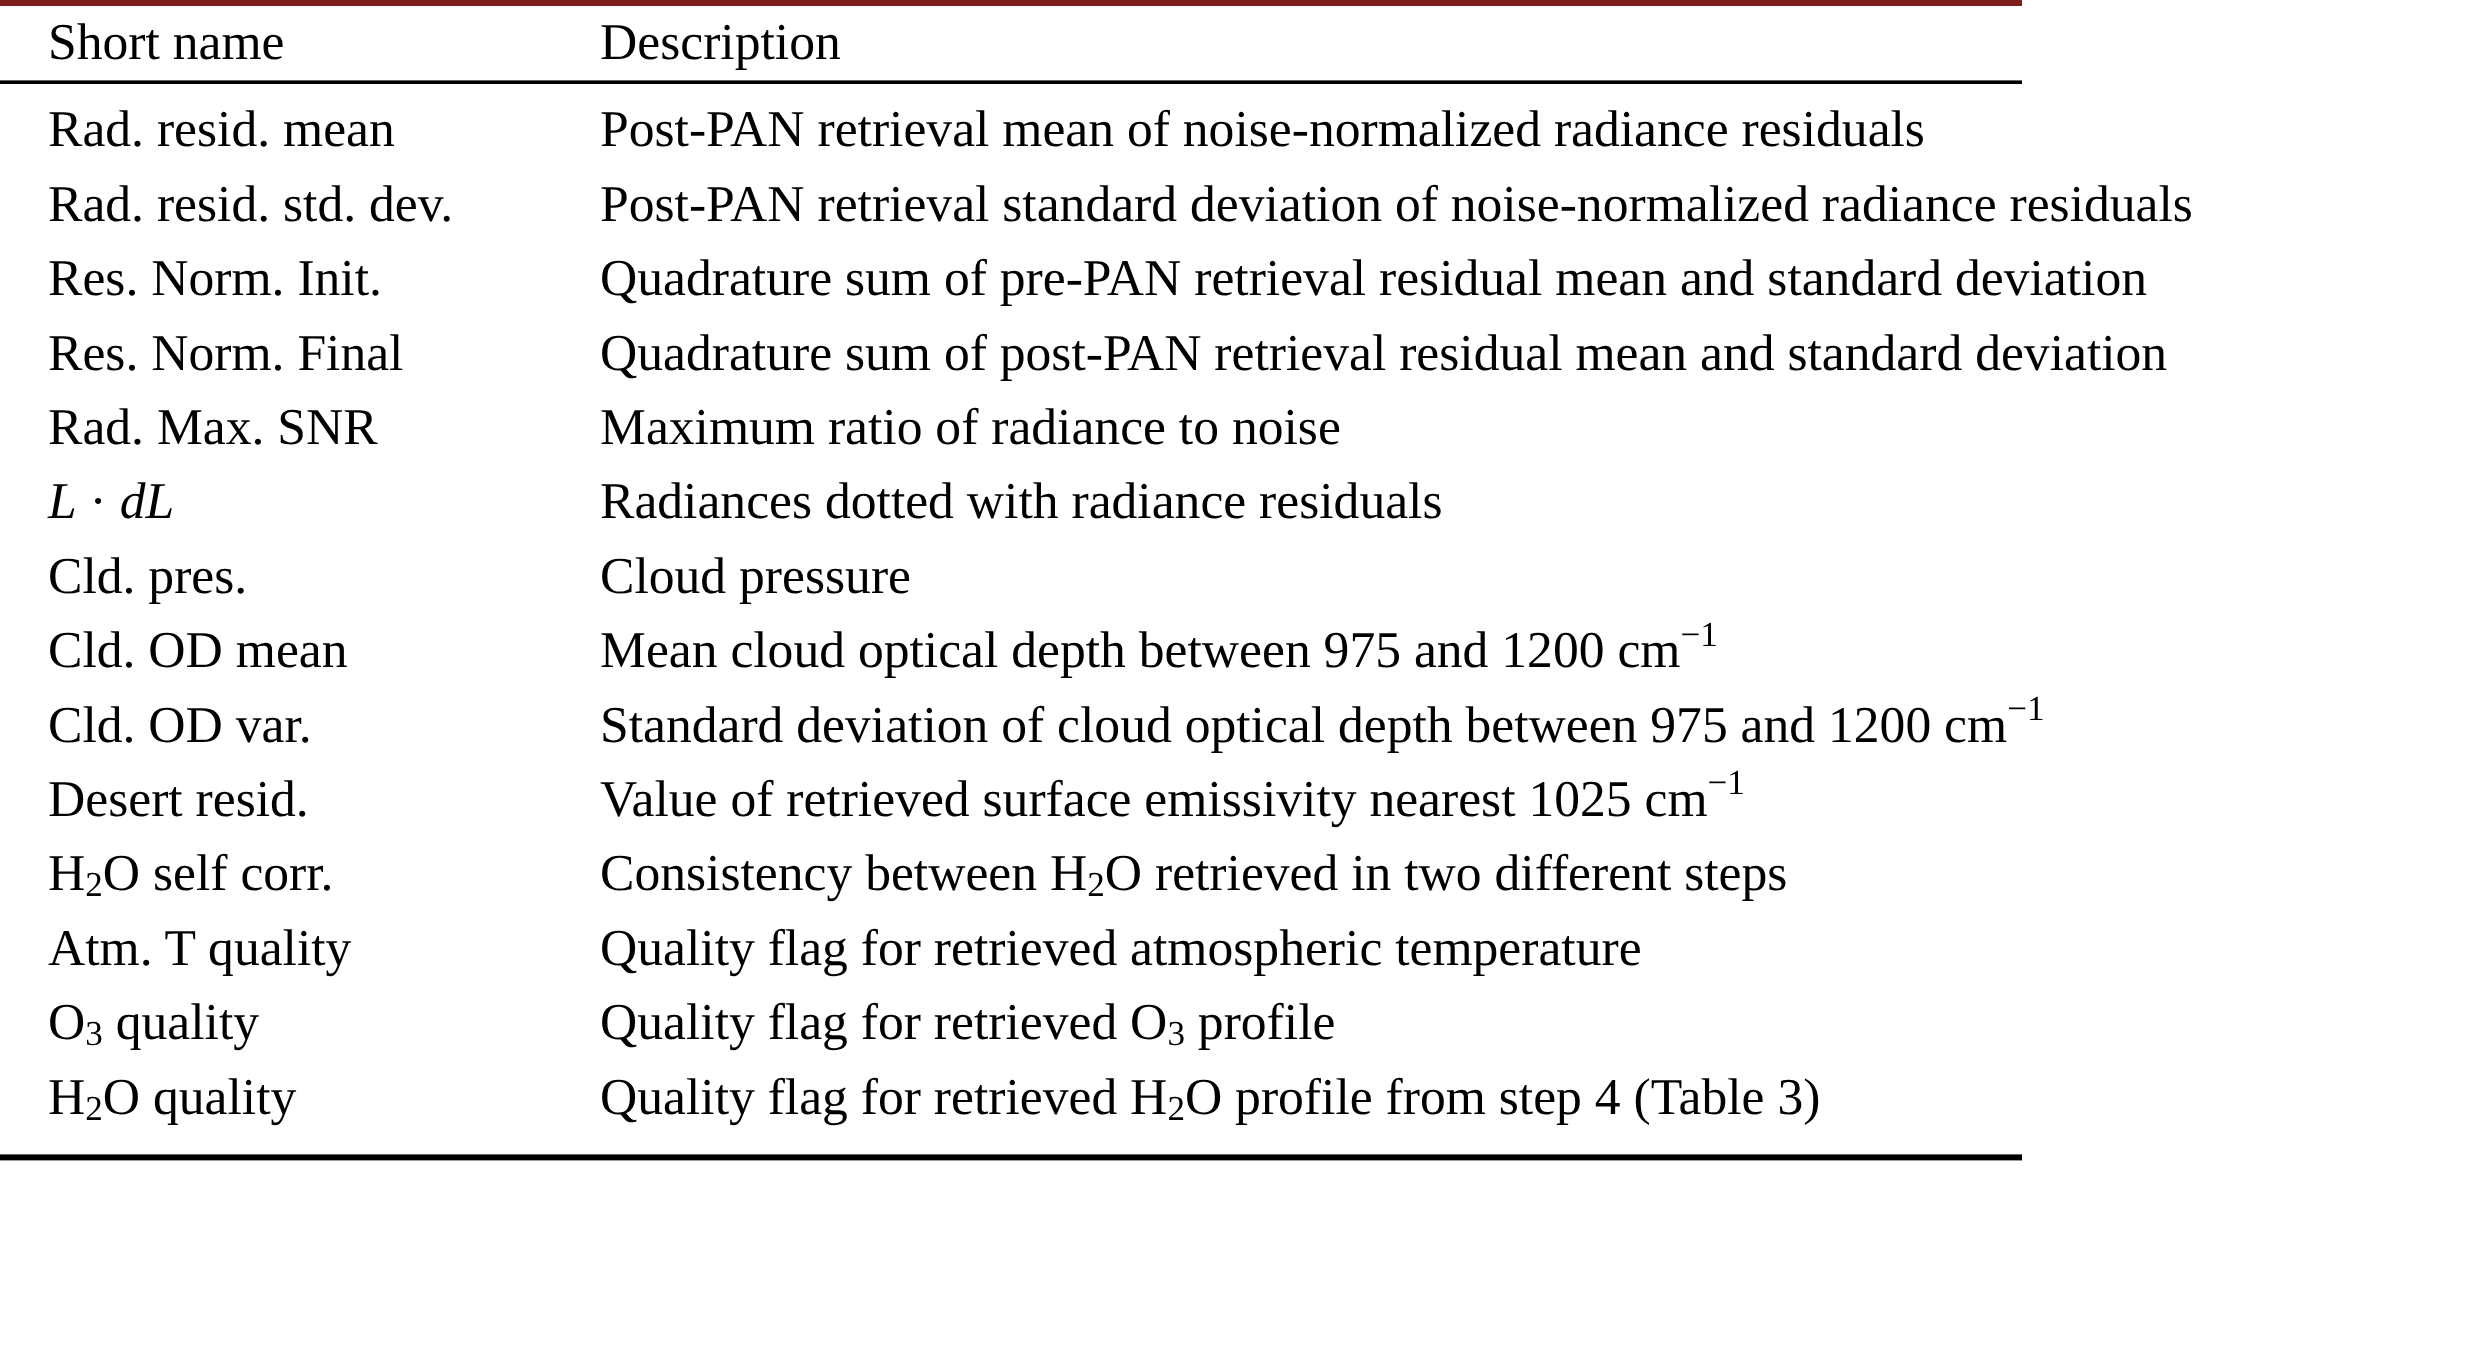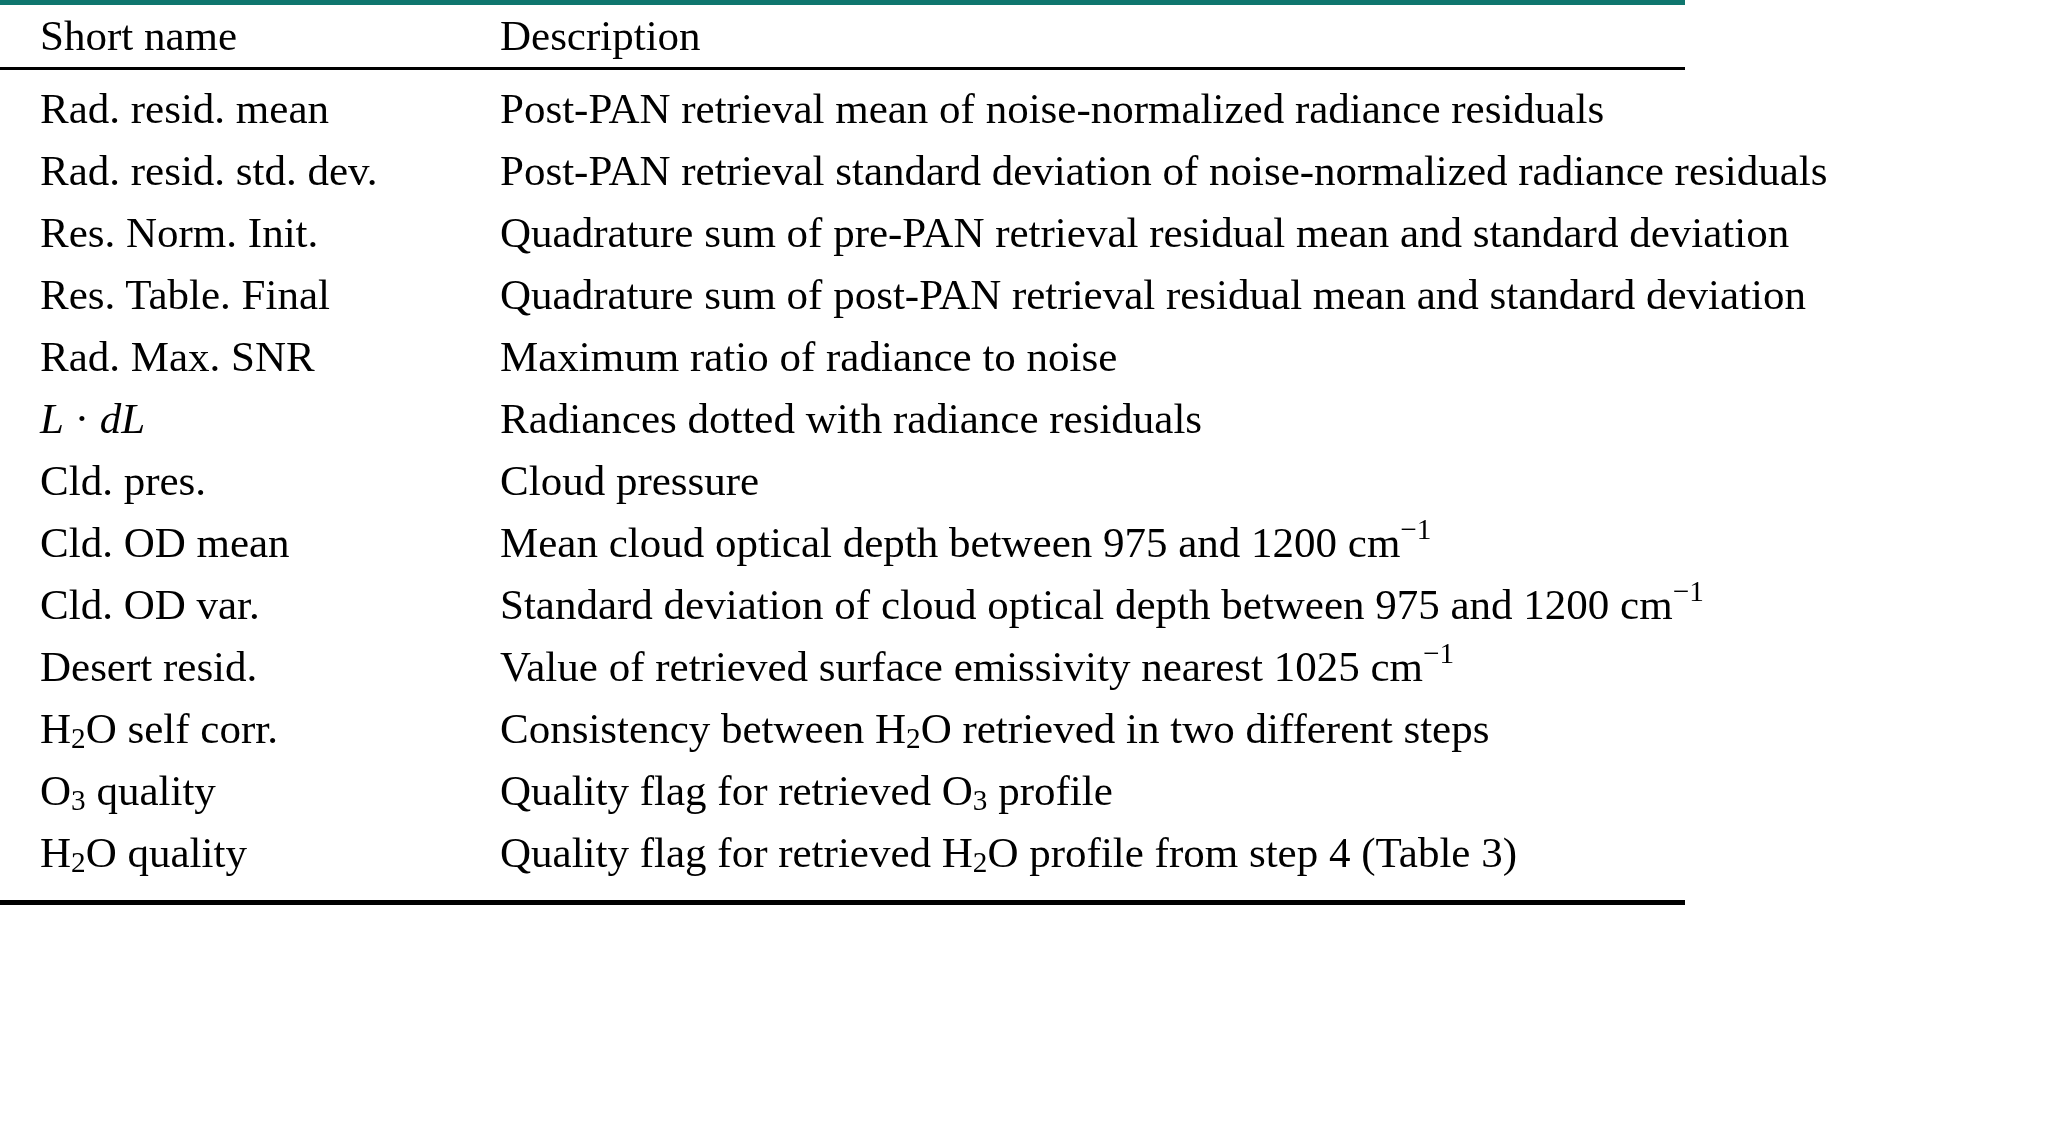--- a/index.html
+++ b/index.html
@@ -11,21 +11,21 @@
     width: 2067px;
     height: 1122px;
     font-family: "Liberation Serif", "DejaVu Serif", serif;
     color: #000000;
     overflow: hidden;
   }
   table.paper-table {
     width: 1685px;
     border-collapse: collapse;
     table-layout: fixed;
-    border-top: 5px solid #0f766e;
+    border-top: 5px solid #7f1d1d;
     border-bottom: 5px solid #000000;
     font-size: 43px;
   }
   table.paper-table th,
   table.paper-table td {
     text-align: left;
     font-weight: normal;
     vertical-align: baseline;
     padding: 0;
     white-space: nowrap;
@@ -80,21 +80,21 @@
       </tr>
       <tr>
         <td><span>Rad. resid. std. dev.</span></td>
         <td><span>Post-PAN retrieval standard deviation of noise-normalized radiance residuals</span></td>
       </tr>
       <tr>
         <td><span>Res. Norm. Init.</span></td>
         <td><span>Quadrature sum of pre-PAN retrieval residual mean and standard deviation</span></td>
       </tr>
       <tr>
-        <td><span>Res. Table. Final</span></td>
+        <td><span>Res. Norm. Final</span></td>
         <td><span>Quadrature sum of post-PAN retrieval residual mean and standard deviation</span></td>
       </tr>
       <tr>
         <td><span>Rad. Max. SNR</span></td>
         <td><span>Maximum ratio of radiance to noise</span></td>
       </tr>
       <tr>
         <td><i>L</i><span> · </span><i>dL</i></td>
         <td><span>Radiances dotted with radiance residuals</span></td>
       </tr>
@@ -112,20 +112,24 @@
       </tr>
       <tr>
         <td><span>Desert resid.</span></td>
         <td><span>Value of retrieved surface emissivity nearest 1025 cm</span><sup>−1</sup></td>
       </tr>
       <tr>
         <td><span>H</span><sub>2</sub><span>O self corr.</span></td>
         <td><span>Consistency between H</span><sub>2</sub><span>O retrieved in two different steps</span></td>
       </tr>
       <tr>
+        <td><span>Atm. T quality</span></td>
+        <td><span>Quality flag for retrieved atmospheric temperature</span></td>
+      </tr>
+      <tr>
         <td><span>O</span><sub>3</sub><span> quality</span></td>
         <td><span>Quality flag for retrieved O</span><sub>3</sub><span> profile</span></td>
       </tr>
       <tr>
         <td><span>H</span><sub>2</sub><span>O quality</span></td>
         <td><span>Quality flag for retrieved H</span><sub>2</sub><span>O profile from step 4 (Table 3)</span></td>
       </tr>
     </tbody>
 </table>
 

